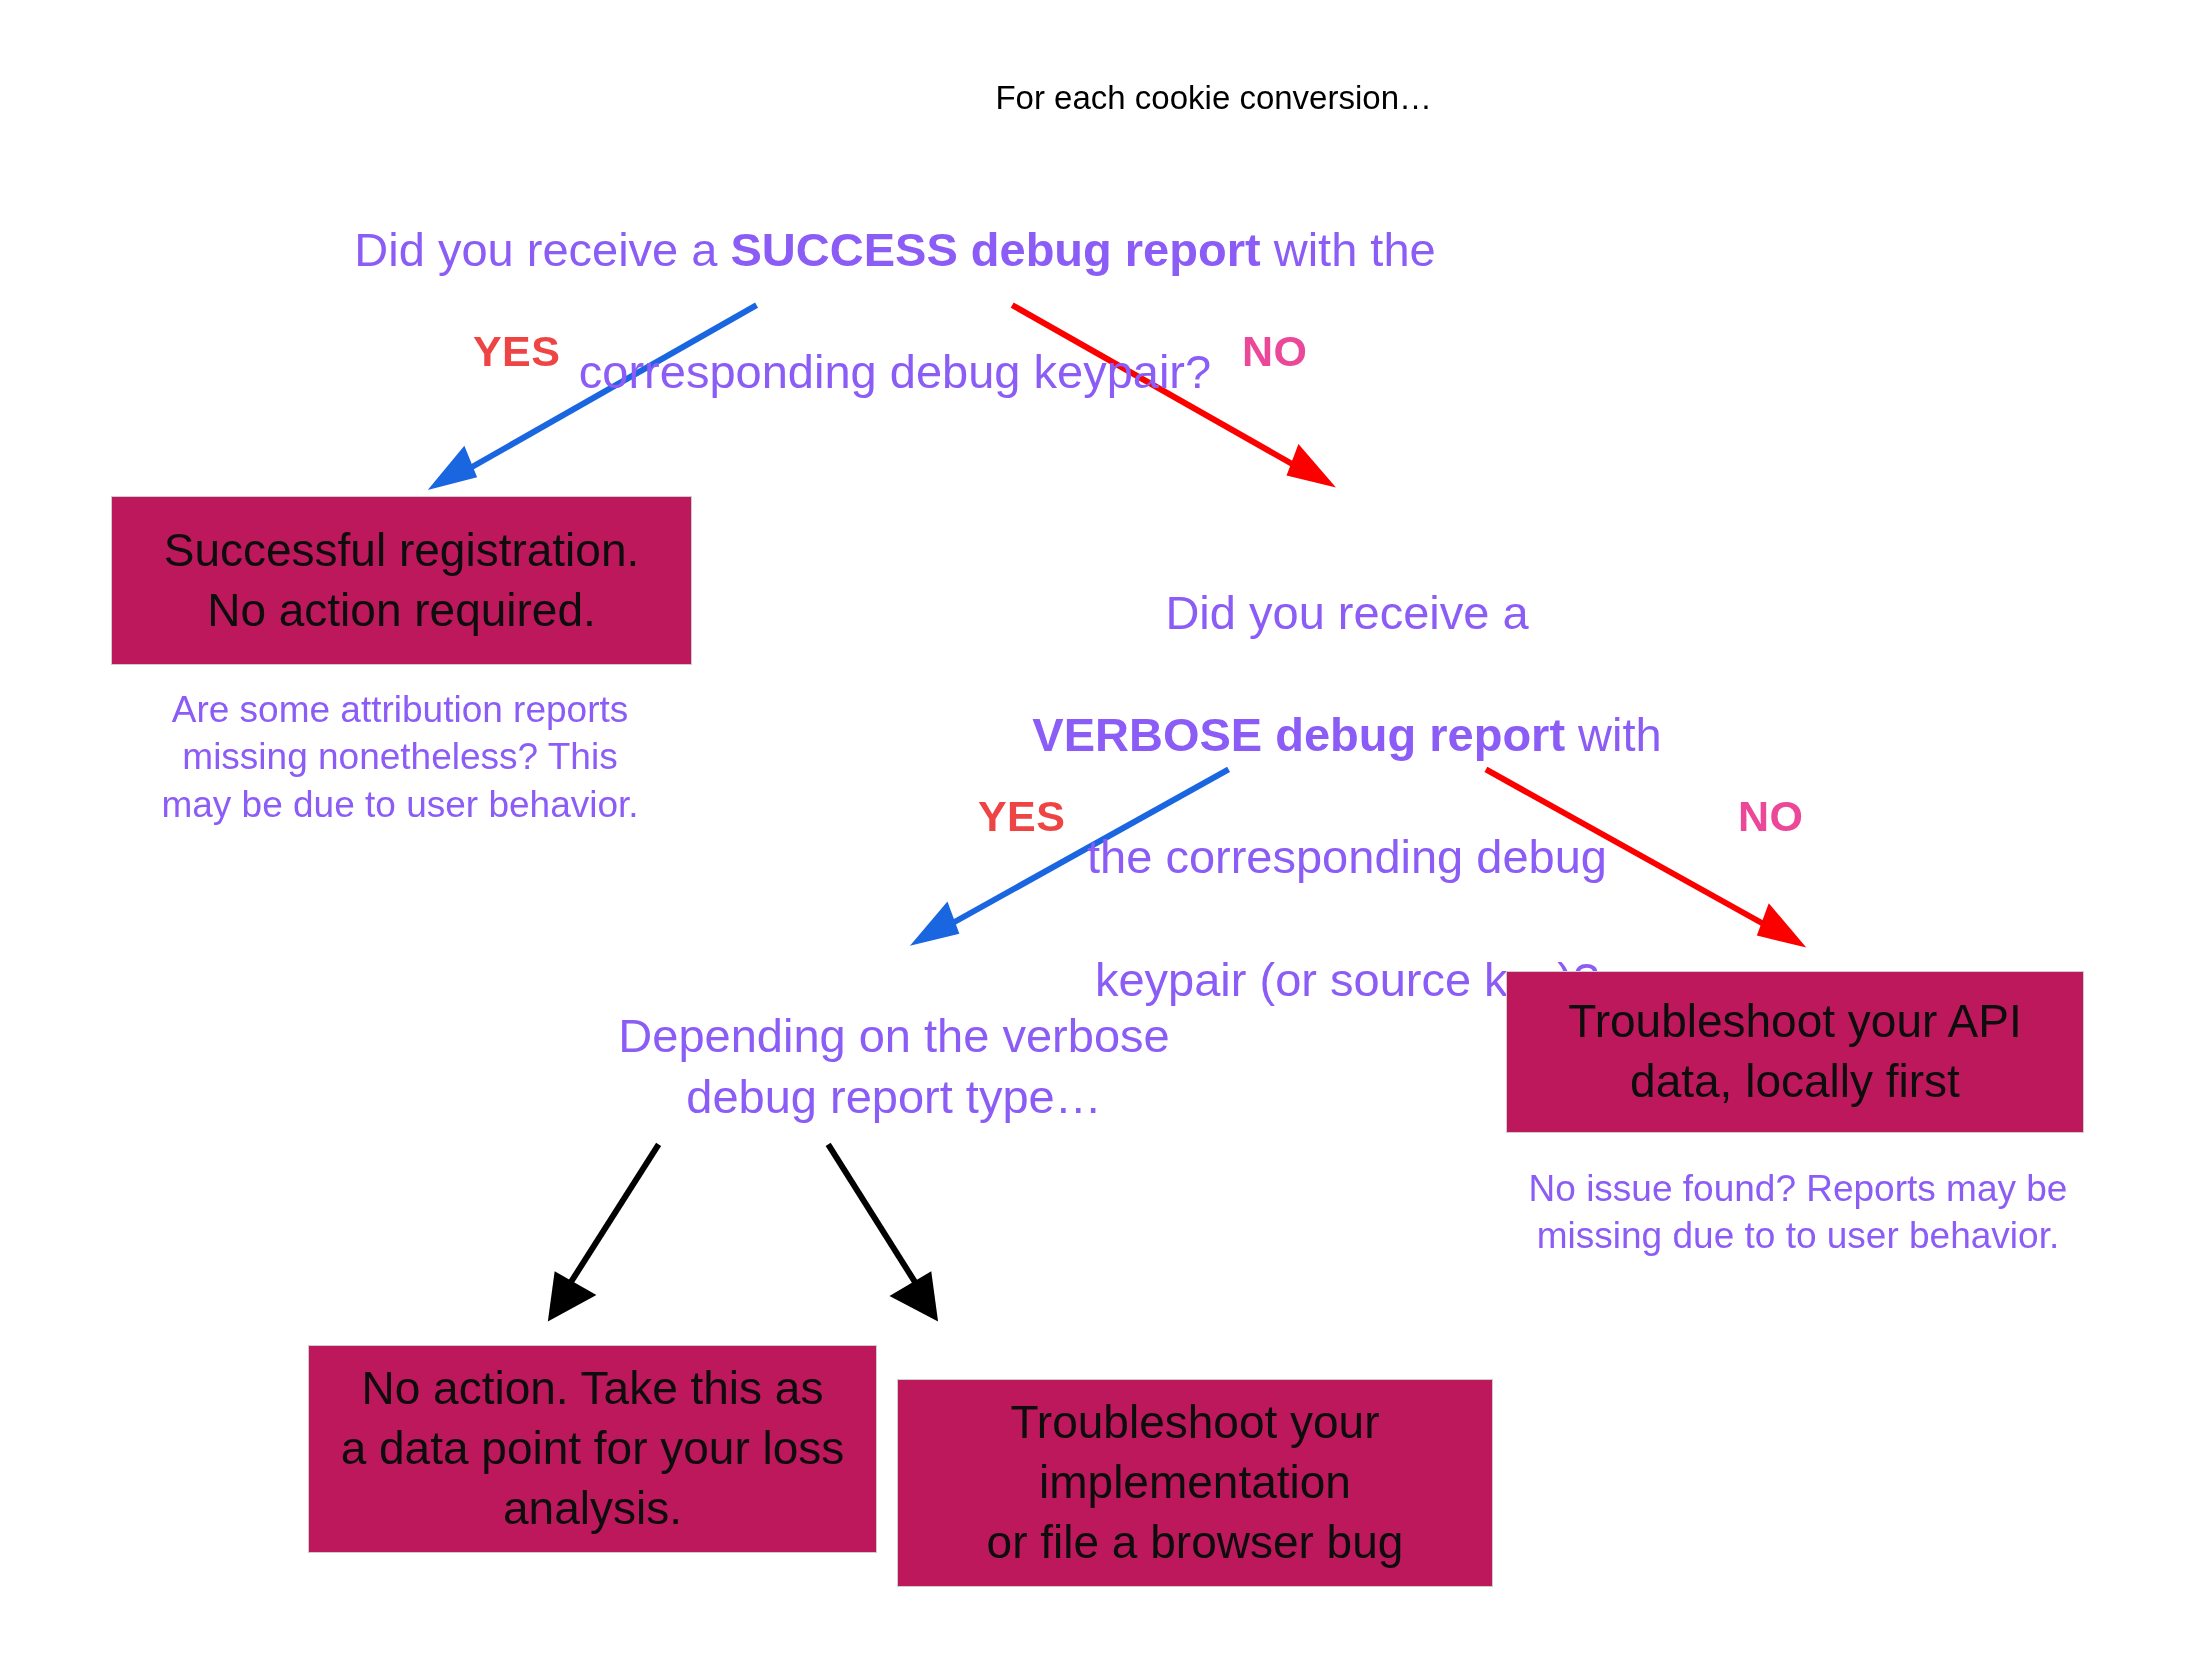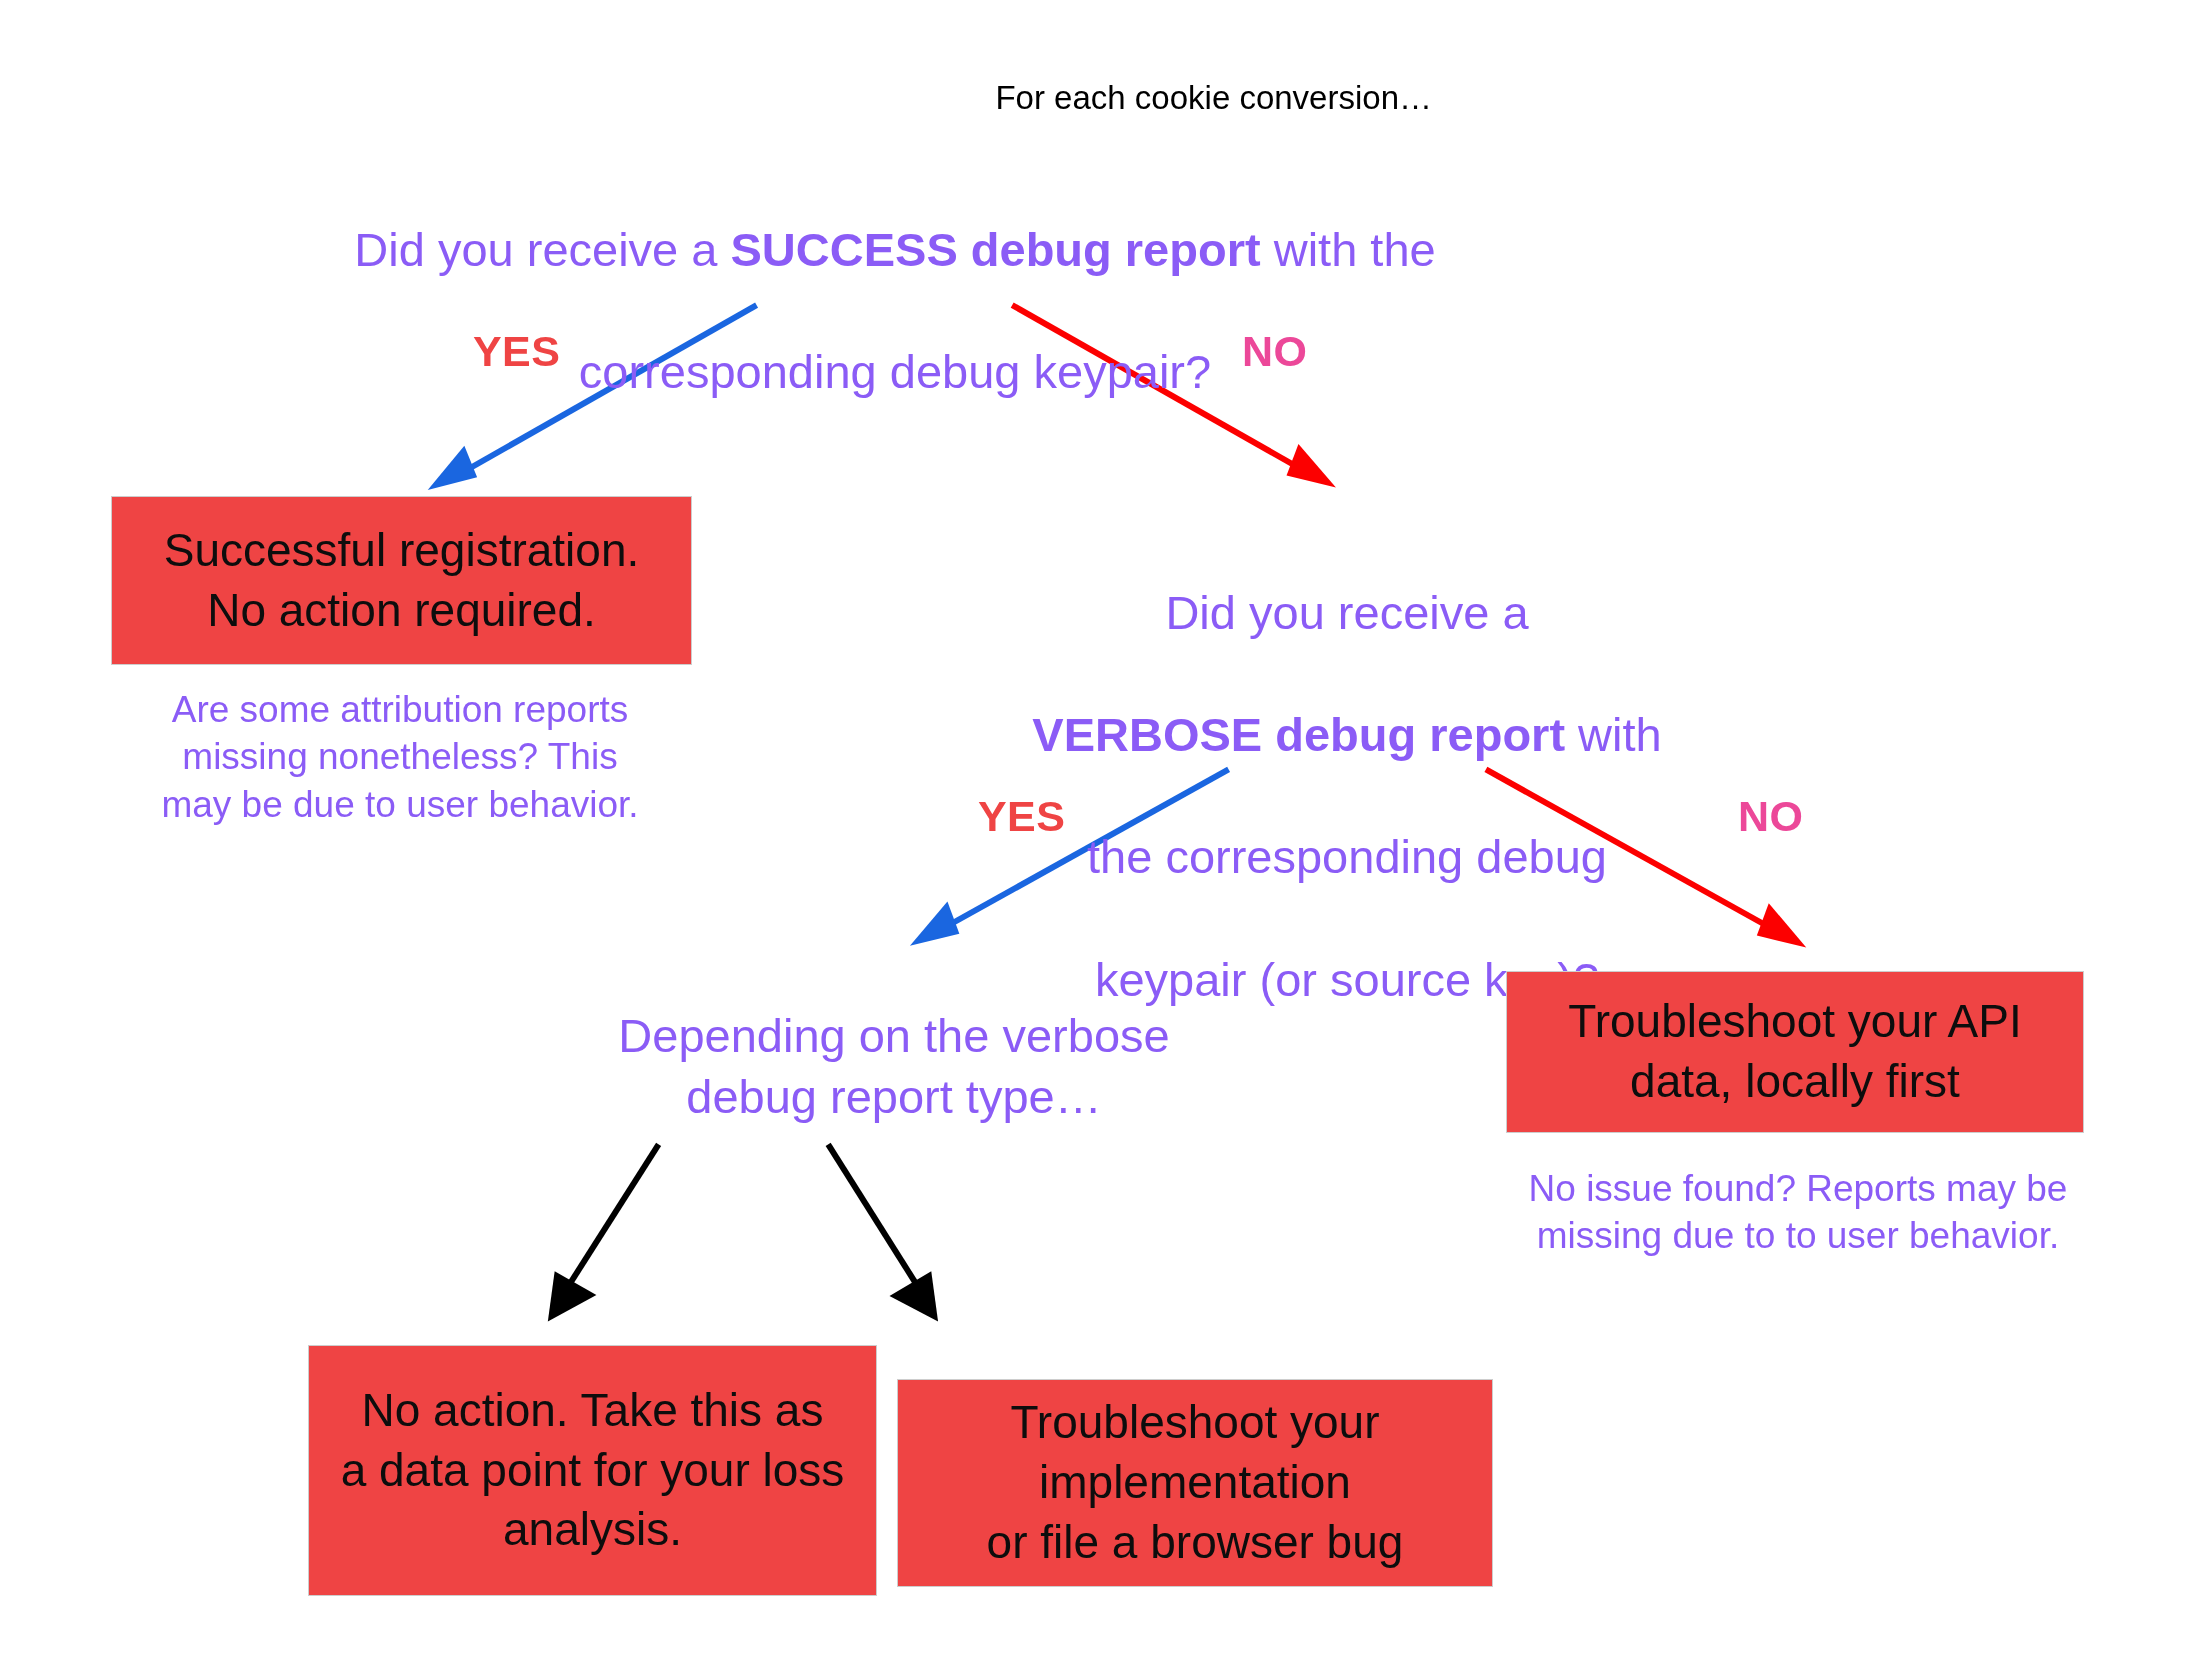--- a/index.html
+++ b/index.html
@@ -20,21 +20,21 @@
     position: absolute;
     left: 0;
     top: 0;
     width: 2205px;
     height: 1653px;
     pointer-events: none;
   }
   .node {
     position: absolute;
     box-sizing: border-box;
-    background: #ef4444;
+    background: #be185d;
     border: 1.7px solid #cdcdcd;
     display: flex;
     align-items: center;
     justify-content: center;
     text-align: center;
     line-height: 1.30;
     white-space: pre-line;
     font-size: 46px;
     color: #0d0d0d;
   }
@@ -140,21 +140,21 @@
 debug report type…</div>
 
   <div class="node" style="left:1506px; top:971px; width:578px; height:162px;">
     <span>Troubleshoot your API
 data, locally first</span>
   </div>
 
   <div class="text-block caption" style="left:1457px; top:1155px; width:682px;margin-top:10px;">No issue found? Reports may be
 missing due to to user behavior.</div>
 
-  <div class="node" style="left:308px; top:1345px; width:569px; height:251px;">
+  <div class="node" style="left:308px; top:1345px; width:569px; height:208px;">
     <span>No action. Take this as
 a data point for your loss
 analysis.</span>
   </div>
 
   <div class="node" style="left:897px; top:1379px; width:596px; height:208px;">
     <span>Troubleshoot your
 implementation
 or file a browser bug</span>
   </div>

